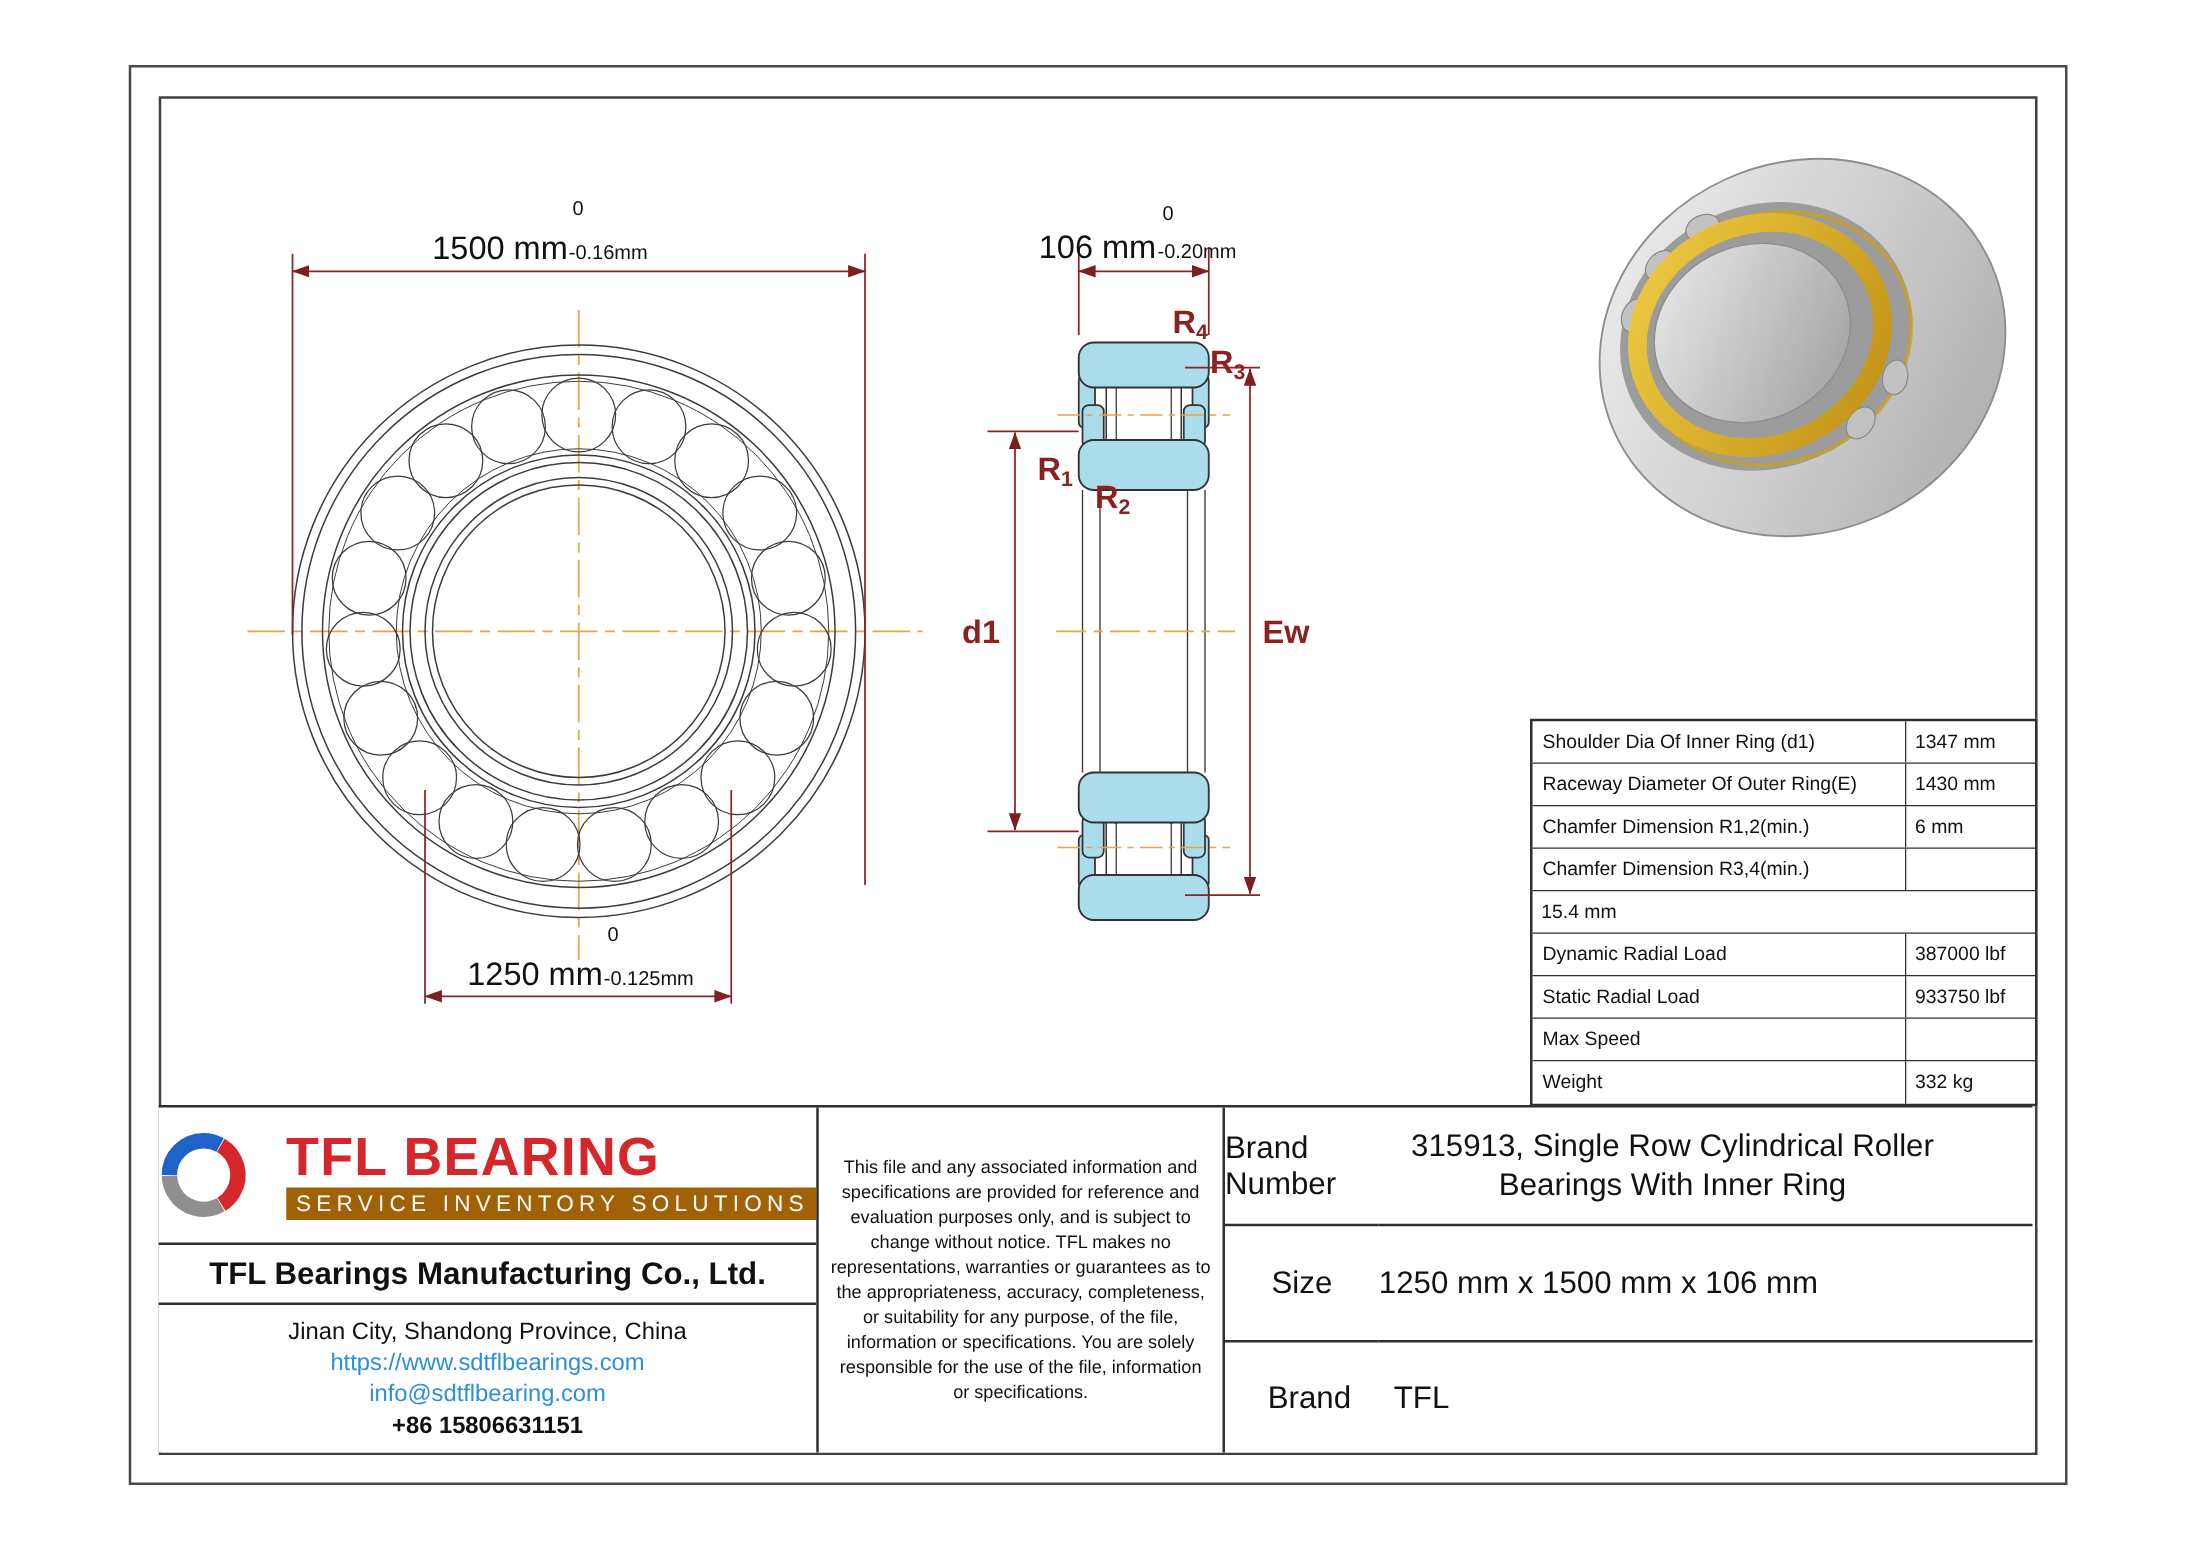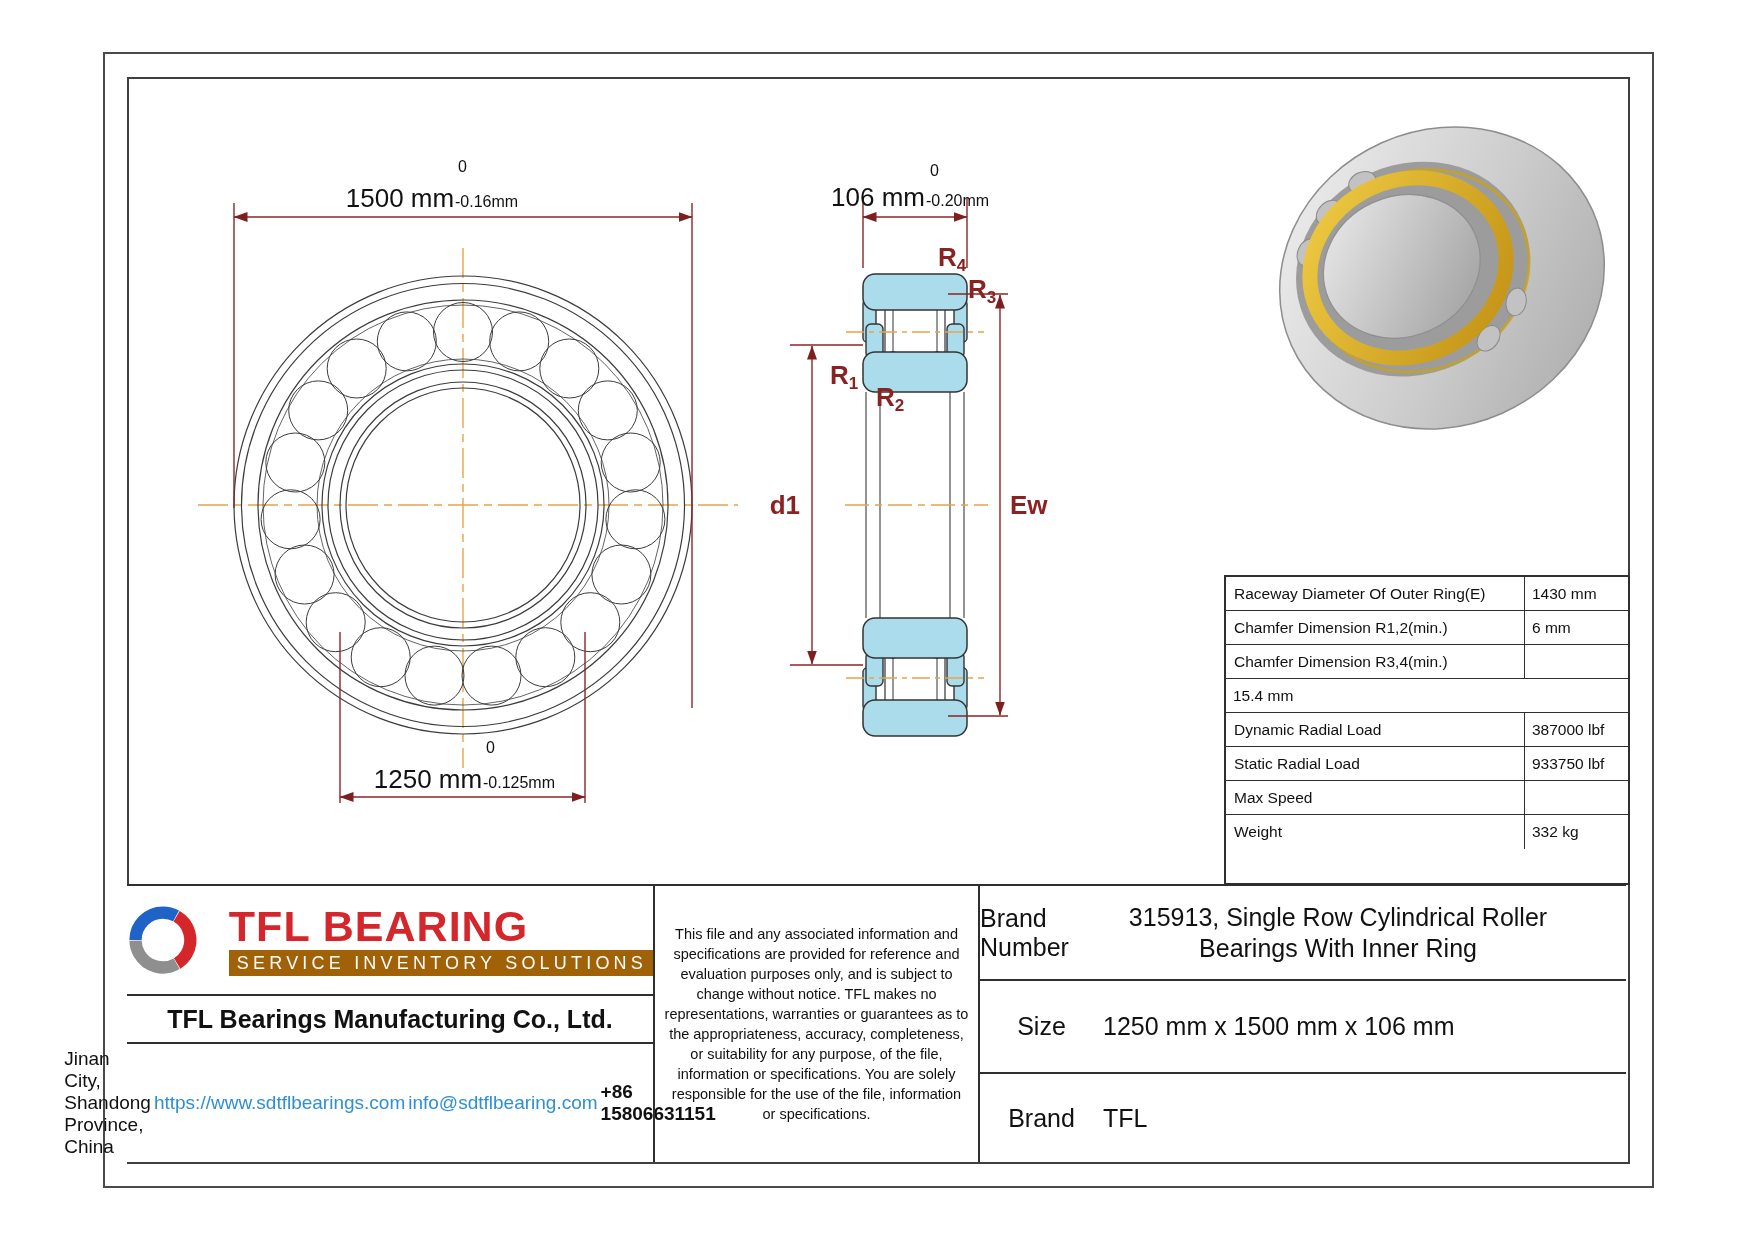--- a/index.html
+++ b/index.html
@@ -12,29 +12,29 @@
   #spec-table{left:1224px;top:575px;width:402px;height:306px;border:2px solid #2f2f2f;display:grid;grid-template-rows:repeat(9,1fr);font-size:15.5px;color:#111;background:#fff;}
   .spec-row{display:grid;grid-template-columns:299px 1fr;border-bottom:1.5px solid #2f2f2f;}
   .spec-row:last-child{border-bottom:none;}
   .spec-label{padding:0 4px 0 8px;display:flex;align-items:center;border-right:1.5px solid #2f2f2f;}
   .spec-value{padding:0 4px 0 7px;display:flex;align-items:center;}
   
   #title-block{left:127px;top:884px;width:1499px;height:276px;border-top:2px solid #2f2f2f;background:#fff;}
   .tb-cell{position:absolute;box-sizing:border-box;}
   #logo-cell{left:0;top:0;width:526px;height:108px;display:flex;align-items:center;gap:30px;}
   #company-cell{left:0;top:108px;width:526px;height:48px;border-top:2px solid #2f2f2f;display:flex;align-items:center;justify-content:center;font-size:25px;font-weight:600;color:#111;}
-  #contact-cell{left:0;top:156px;width:526px;height:120px;border-top:2px solid #2f2f2f;display:flex;flex-direction:row;align-items:center;justify-content:center;gap:3px;font-size:19px;color:#111;}
+  #contact-cell{left:0;top:156px;width:526px;height:120px;border-top:2px solid #2f2f2f;display:flex;flex-direction:column;align-items:center;justify-content:center;gap:3px;font-size:19px;color:#111;}
   #contact-cell a{text-decoration:none;}
   #disclaimer-cell{left:526px;top:0;width:327px;height:276px;border-left:2px solid #2f2f2f;border-right:2px solid #2f2f2f;display:flex;align-items:center;justify-content:center;}
   #disclaimer-text{width:304px;font-size:14.5px;line-height:20px;text-align:center;color:#101010;}
   .fld-label{left:853px;width:123px;display:flex;align-items:center;justify-content:center;font-size:25px;color:#111;}
   .fld-value{left:976px;width:523px;display:flex;align-items:center;font-size:25px;color:#111;text-align:center;}
   .row1{top:0;height:93px;}
   .row2{top:93px;height:93px;border-top:2px solid #2f2f2f;}
-  .row3{top:186px;height:90px;border-top:2px solid #2f2f2f;}
+  .row3{top:186px;height:90px;border-top:2px solid #2f2f2f;padding-left:12px;}
   .fld-value .wrap2{width:470px;line-height:31px;}
   
   #brand-text{color:#d5262b;font-weight:bold;font-size:43px;letter-spacing:1px;line-height:44px;white-space:nowrap;}
   #tagline-bar{background:#a16207;color:#fff;font-size:18px;letter-spacing:4.2px;padding:3px 6px 2px 8px;text-align:center;white-space:nowrap;margin-top:2px;}
 </style>
 </head>
 <body>
 
 <svg class="abs" style="left:0;top:0;" width="1755" height="1240" viewBox="0 0 1755 1240">
   <defs>
@@ -197,20 +197,24 @@
     <ellipse cx="1415" cy="255" rx="100" ry="88" fill="none" stroke="url(#bg)" stroke-width="15"></ellipse>
     <ellipse cx="1410" cy="251" rx="80" ry="70" fill="url(#ig)" stroke="#8f8f8f" stroke-width="1.2"></ellipse>
   </g>
 </svg>
 
 <div class="abs" id="outer-frame"></div>
 <div class="abs" id="inner-frame"></div>
 
 <div class="abs" id="spec-table">
   <div class="spec-row">
+      <div class="spec-label">Shoulder Dia Of Inner Ring (d1)</div>
+      <div class="spec-value">1347 mm</div>
+    </div>
+  <div class="spec-row">
       <div class="spec-label">Raceway Diameter Of Outer Ring(E)</div>
       <div class="spec-value">1430 mm</div>
     </div>
   <div class="spec-row">
       <div class="spec-label">Chamfer Dimension R1,2(min.)</div>
       <div class="spec-value">6 mm</div>
     </div>
   <div class="spec-row">
       <div class="spec-label">Chamfer Dimension R3,4(min.)</div>
       <div class="spec-value"></div>

